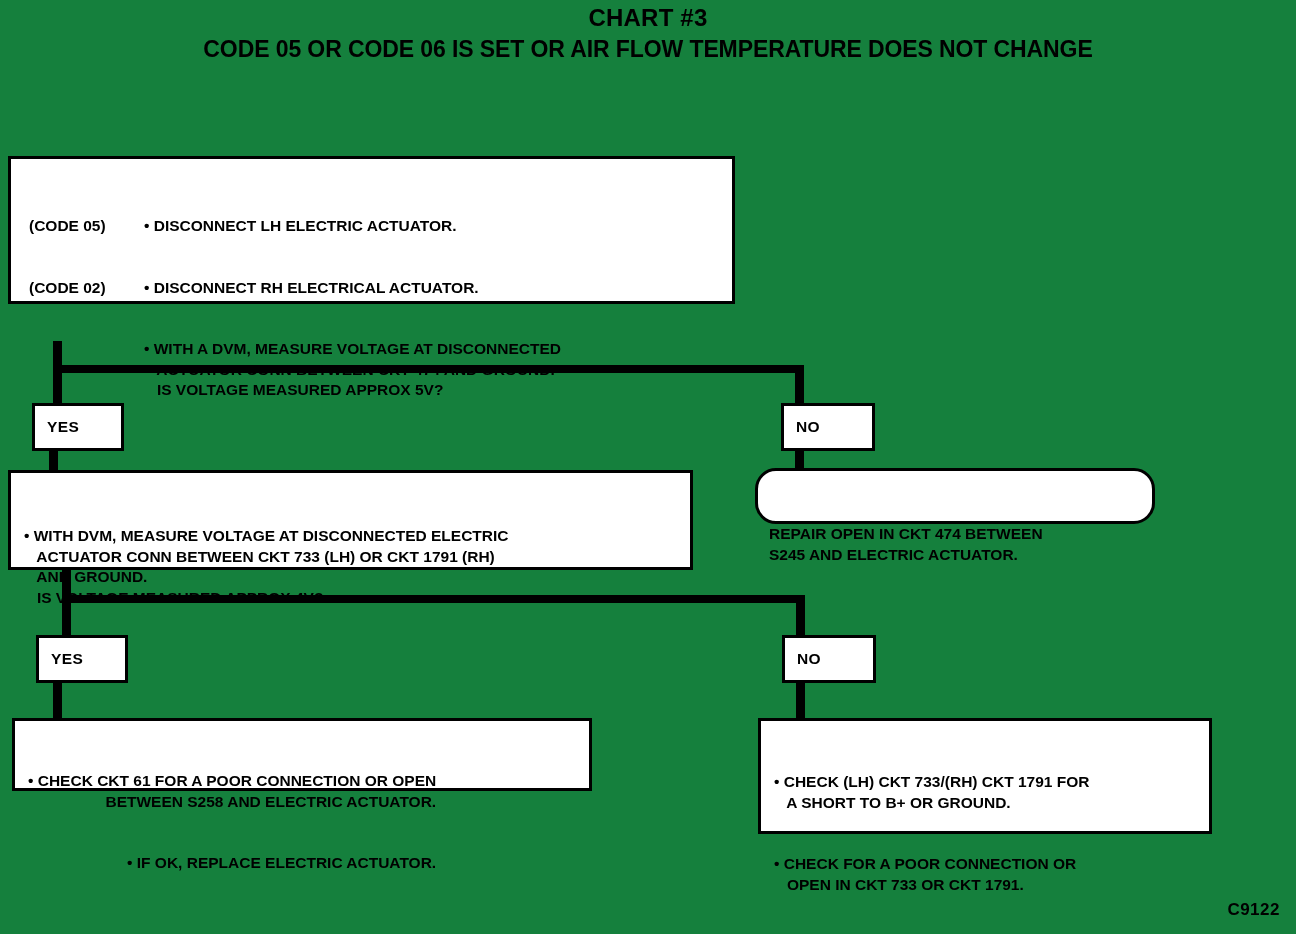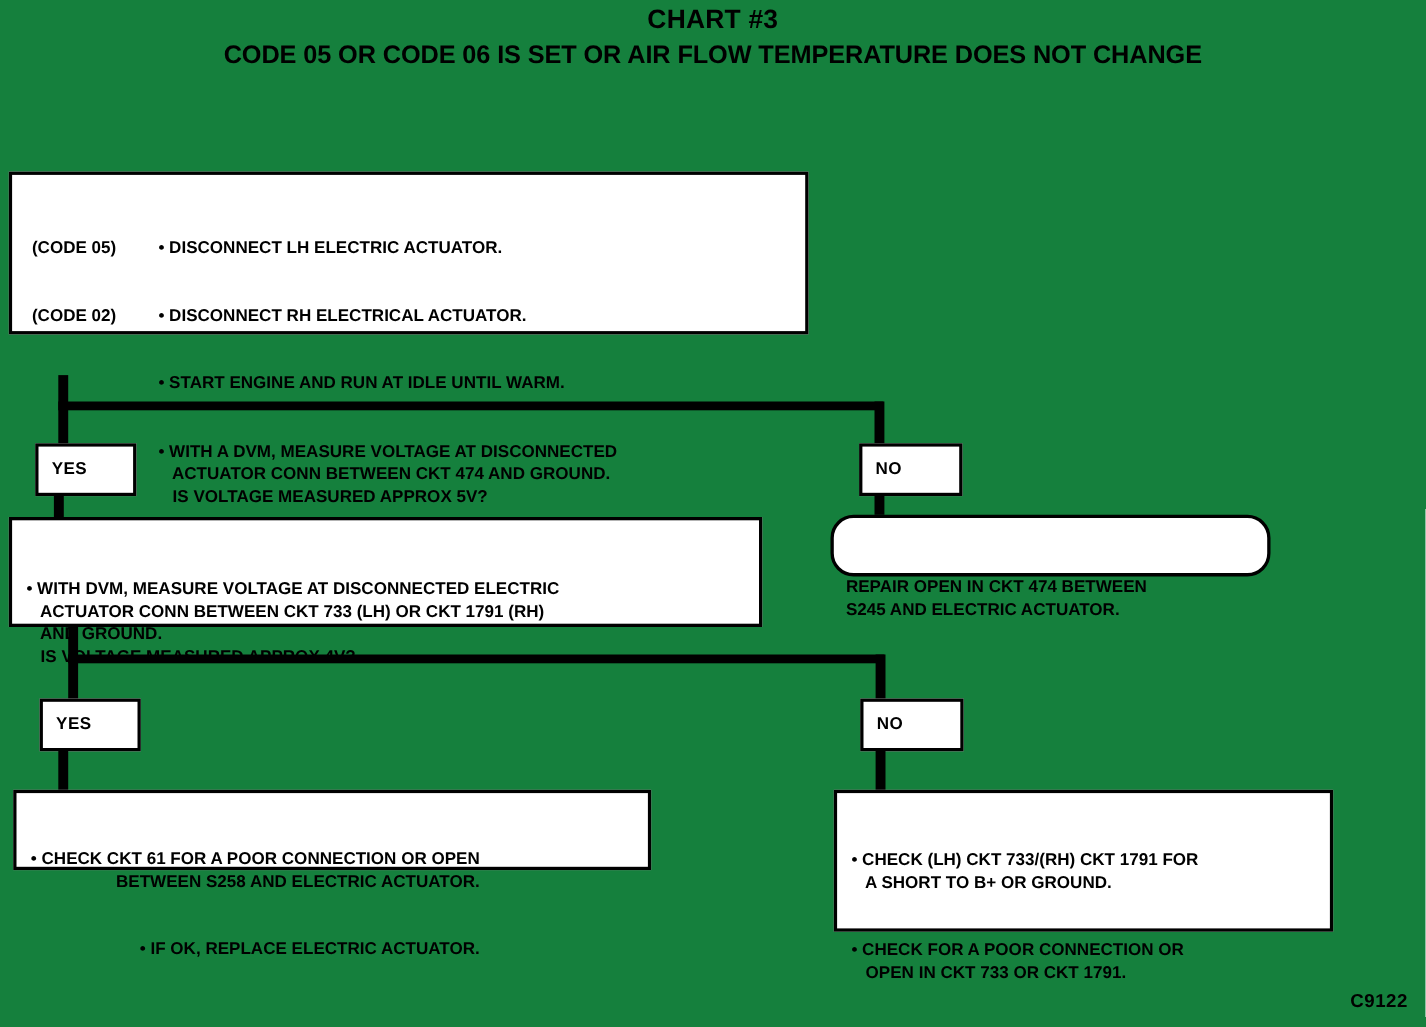--- a/index.html
+++ b/index.html
@@ -122,21 +122,20 @@
   <div class="title-sub">CODE 05 OR CODE 06 IS SET OR AIR FLOW TEMPERATURE DOES NOT CHANGE</div>
 
   <div class="box" style="left:8px; top:156px; width:727px; height:148px;">
     <div class="codes-col">
       <span class="bullet-row">(CODE 05)</span>
       <span class="bullet-row">(CODE 02)</span>
     </div>
     <div class="steps-col">
       <span class="bullet-row">• DISCONNECT LH ELECTRIC ACTUATOR.</span>
       <span class="bullet-row">• DISCONNECT RH ELECTRICAL ACTUATOR.</span>
-      <span class="bullet-row">• START ENGINE AND RUN AT IDLE UNTIL WARM.</span>
       <span class="bullet-row">• WITH A DVM, MEASURE VOLTAGE AT DISCONNECTED
    ACTUATOR CONN BETWEEN CKT 474 AND GROUND.
    IS VOLTAGE MEASURED APPROX 5V?</span>
     </div>
   </div>
 
   <div class="ln" style="left:53px; top:341px; width:9px; height:64px;"></div>
 
   <div class="ln" style="left:53px; top:365px; width:750px; height:8px;"></div>
 
@@ -184,21 +183,21 @@
   <div class="ln" style="left:796px; top:682px; width:9px; height:38px;"></div>
 
   <div class="box" style="left:12px; top:718px; width:580px; height:73px;">
     <div class="blist" style="left:13px; top:9px;text-align:right;">
       <span class="bullet-row">• CHECK CKT 61 FOR A POOR CONNECTION OR OPEN
    BETWEEN S258 AND ELECTRIC ACTUATOR.</span>
       <span class="bullet-row">• IF OK, REPLACE ELECTRIC ACTUATOR.</span>
     </div>
   </div>
 
-  <div class="box" style="left:758px; top:718px; width:454px; height:129px;padding-left:40px;">
+  <div class="box" style="left:758px; top:718px; width:454px; height:116px;padding-left:40px;">
     <div class="blist" style="left:13px; top:10px;">
       <span class="bullet-row">• CHECK (LH) CKT 733/(RH) CKT 1791 FOR
    A SHORT TO B+ OR GROUND.</span>
       <span class="bullet-row">• CHECK FOR A POOR CONNECTION OR
    OPEN IN CKT 733 OR CKT 1791.</span>
       
     </div>
   </div>
 
   <div class="page-code">C9122</div>

